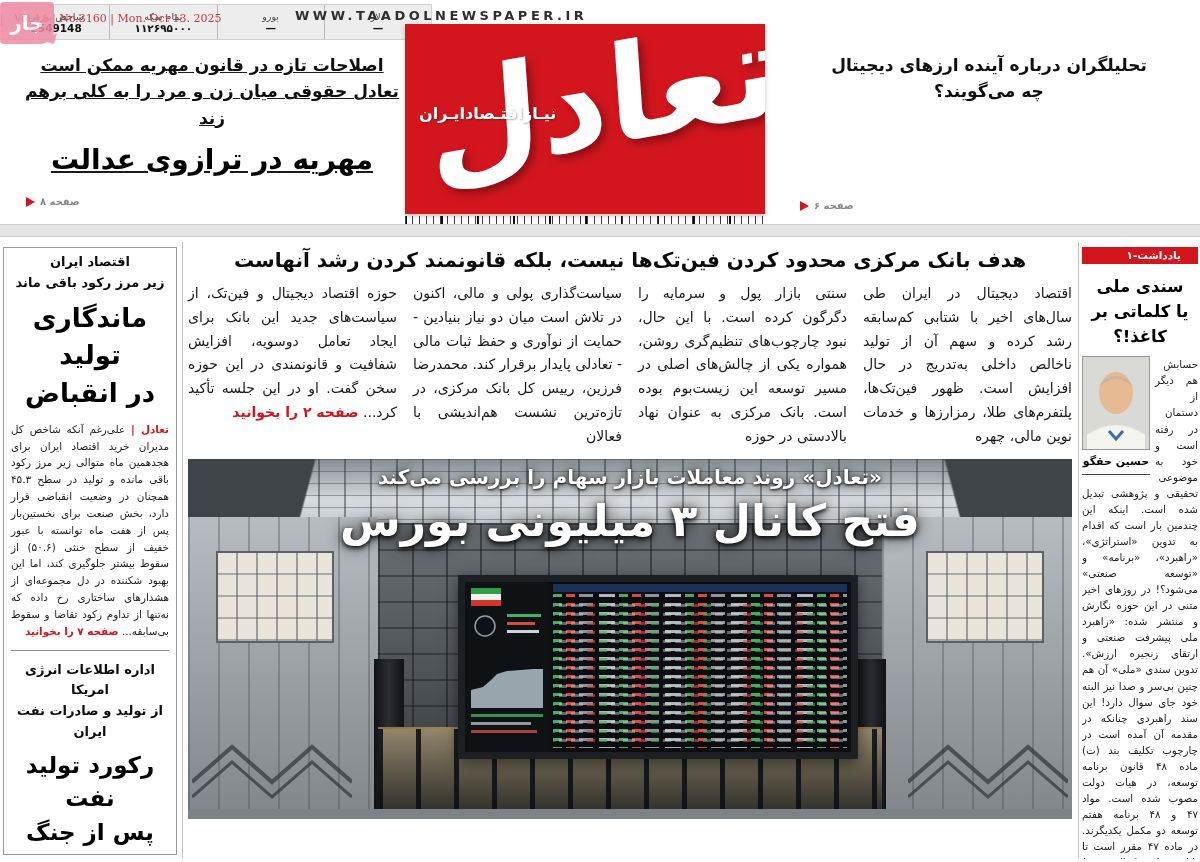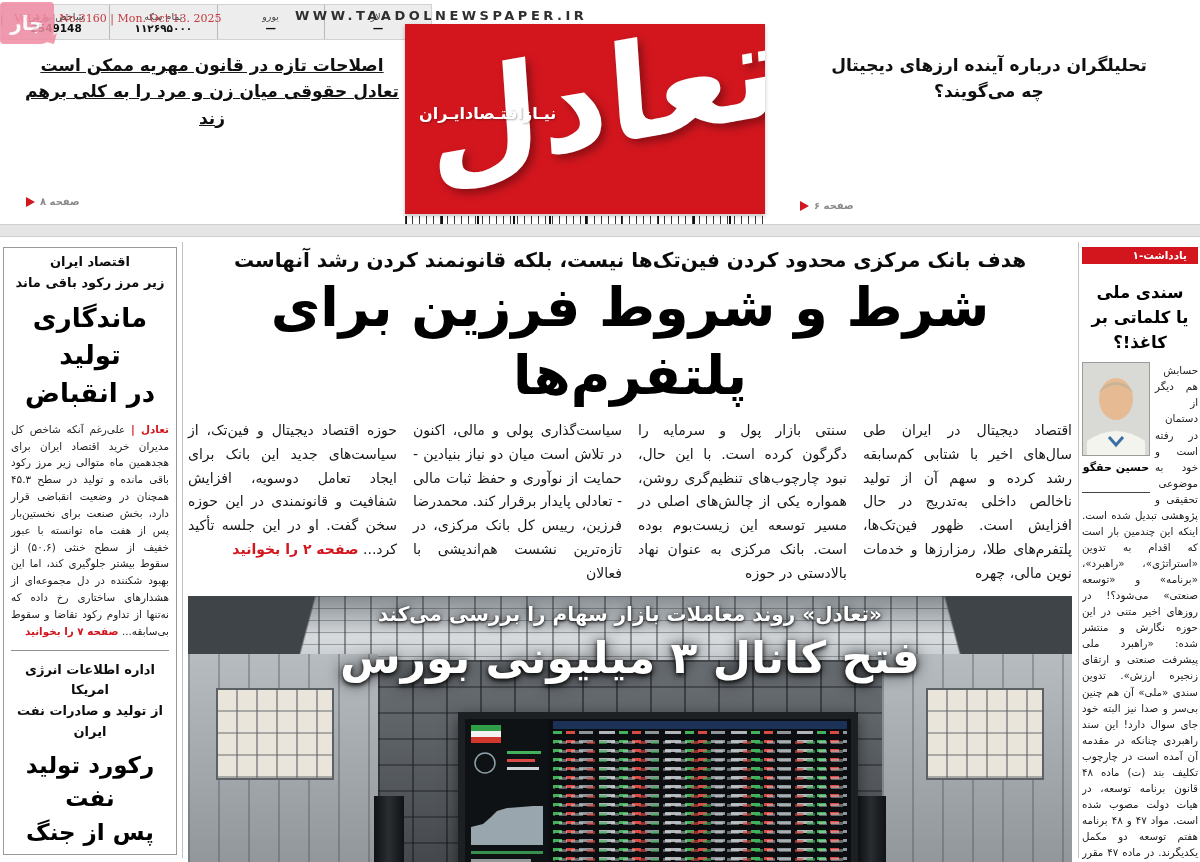--- a/index.html
+++ b/index.html
@@ -61,28 +61,28 @@
   
   .center{position:absolute;left:188px;top:246px;width:884px;}
   .lead-kicker{text-align:center;font-size:20px;font-weight:bold;color:#0b0b0b;margin-top:2px;}
   .lead-headline{text-align:center;font-size:54px;font-weight:bold;color:#000;line-height:1.25;
                  letter-spacing:-1px;margin-top:2px;}
   .lead-cols{display:flex;gap:16px;margin-top:10px;}
   .lead-col{flex:1;font-size:14px;line-height:1.7;text-align:justify;color:#181818;}
   
   .note{position:absolute;left:1082px;top:247px;width:116px;height:612px;overflow:hidden;}
   .note-head{background:#d3161e;color:#fff;font-size:10.5px;font-weight:bold;height:17px;
-             line-height:17px;padding-right:11px;}
+             line-height:17px;padding-right:17px;}
   .note-title{font-size:16.5px;font-weight:bold;text-align:center;line-height:1.5;color:#000;
-              margin:17px 0 7px;}
+              margin:11px 0 7px;}
   .note-body{font-size:10.3px;line-height:1.56;text-align:justify;color:#1b1b1b;}
   .author-box{float:left;width:68px;margin-right:5px;margin-bottom:2px;}
   .author-photo{width:66px;height:92px;border:1px solid #9b9b9b;background:#dcdcd8;display:block;}
   .author-name{display:block;font-size:11px;font-weight:bold;text-align:center;color:#000;
-               border-bottom:1px solid #444;padding:3px 0 16px;}
+               border-bottom:1px solid #444;padding:3px 0 4px;}
   
   .photo{position:relative;height:360px;margin-top:10px;overflow:hidden;background:#7d8287;}
   .ph-ceiling{position:absolute;left:0;top:0;right:0;height:74px;
       background:
         repeating-linear-gradient(90deg,rgba(40,44,48,.45) 0 2px,transparent 2px 26px),
         repeating-linear-gradient(180deg,rgba(40,44,48,.35) 0 1px,transparent 1px 12px),
         linear-gradient(180deg,#868c91,#d7dbde 55%,#c2c7cb);}
   .ph-ceiling:before{content:"";position:absolute;left:0;top:0;width:210px;height:100%;
       background:linear-gradient(105deg,#3f4448 55%,transparent 56%);}
   .ph-ceiling:after{content:"";position:absolute;right:0;top:0;width:210px;height:100%;
@@ -155,20 +155,21 @@
     <div class="logo-sub">نیـازاقتـصادایـران</div>
   </div>
   <div class="barcode"></div>
 
   <div class="mh-story" style="left:12px;width:400px;text-decoration:underline;">
     <div class="mh-kicker">
       <span style="display:block">اصلاحات تازه در قانون مهریه ممکن است</span>
       <span style="display:block">تعادل حقوقی میان زن و مرد را به کلی برهم زند</span>
     </div>
     <div class="mh-title">
+      <span style="display:block">مهریه در ترازوی عدالت</span>
     </div>
   </div>
   <div class="pref" style="left:26px;top:196px;">
     <span class="lbl">صفحه ۸</span>
     <span class="tri"></span>
   </div>
 
   <div class="mh-story" style="left:788px;width:402px;">
     <div class="mh-kicker">
       <span style="display:block">تحلیلگران درباره آینده ارزهای دیجیتال</span>
@@ -209,21 +210,20 @@
         <span style="display:block">رکورد تولید نفت</span>
         <span style="display:block">پس از جنگ ۱۲ روزه</span>
 
       </div>
 
     </div>
   </div>
 
   <div class="center">
     <div class="lead-kicker">هدف بانک مرکزی محدود کردن فین‌تک‌ها نیست، بلکه قانونمند کردن رشد آنهاست</div>
-    <div class="lead-headline">شرط و شروط فرزین برای پلتفرم‌ها</div>
     <div class="lead-cols">
       <div class="lead-col">اقتصاد دیجیتال در ایران طی سال‌های اخیر با شتابی کم‌سابقه رشد کرده و سهم آن از تولید ناخالص داخلی به‌تدریج در حال افزایش است. ظهور فین‌تک‌ها، پلتفرم‌های طلا، رمزارزها و خدمات نوین مالی، چهره</div>
       <div class="lead-col">سنتی بازار پول و سرمایه را دگرگون کرده است. با این حال، نبود چارچوب‌های تنظیم‌گری روشن، همواره یکی از چالش‌های اصلی در مسیر توسعه این زیست‌بوم بوده است. بانک مرکزی به عنوان نهاد بالادستی در حوزه</div>
       <div class="lead-col">سیاست‌گذاری پولی و مالی، اکنون در تلاش است میان دو نیاز بنیادین - حمایت از نوآوری و حفظ ثبات مالی - تعادلی پایدار برقرار کند. محمدرضا فرزین، رییس کل بانک مرکزی، در تازه‌ترین نشست هم‌اندیشی با فعالان</div>
       <div class="lead-col">
         <span>حوزه اقتصاد دیجیتال و فین‌تک، از سیاست‌های جدید این بانک برای ایجاد تعامل دوسویه، افزایش شفافیت و قانونمندی در این حوزه سخن گفت. او در این جلسه تأکید کرد... </span><span class="red-link">صفحه ۲ را بخوانید</span>
       </div>
     </div>
 
     <div class="photo">

